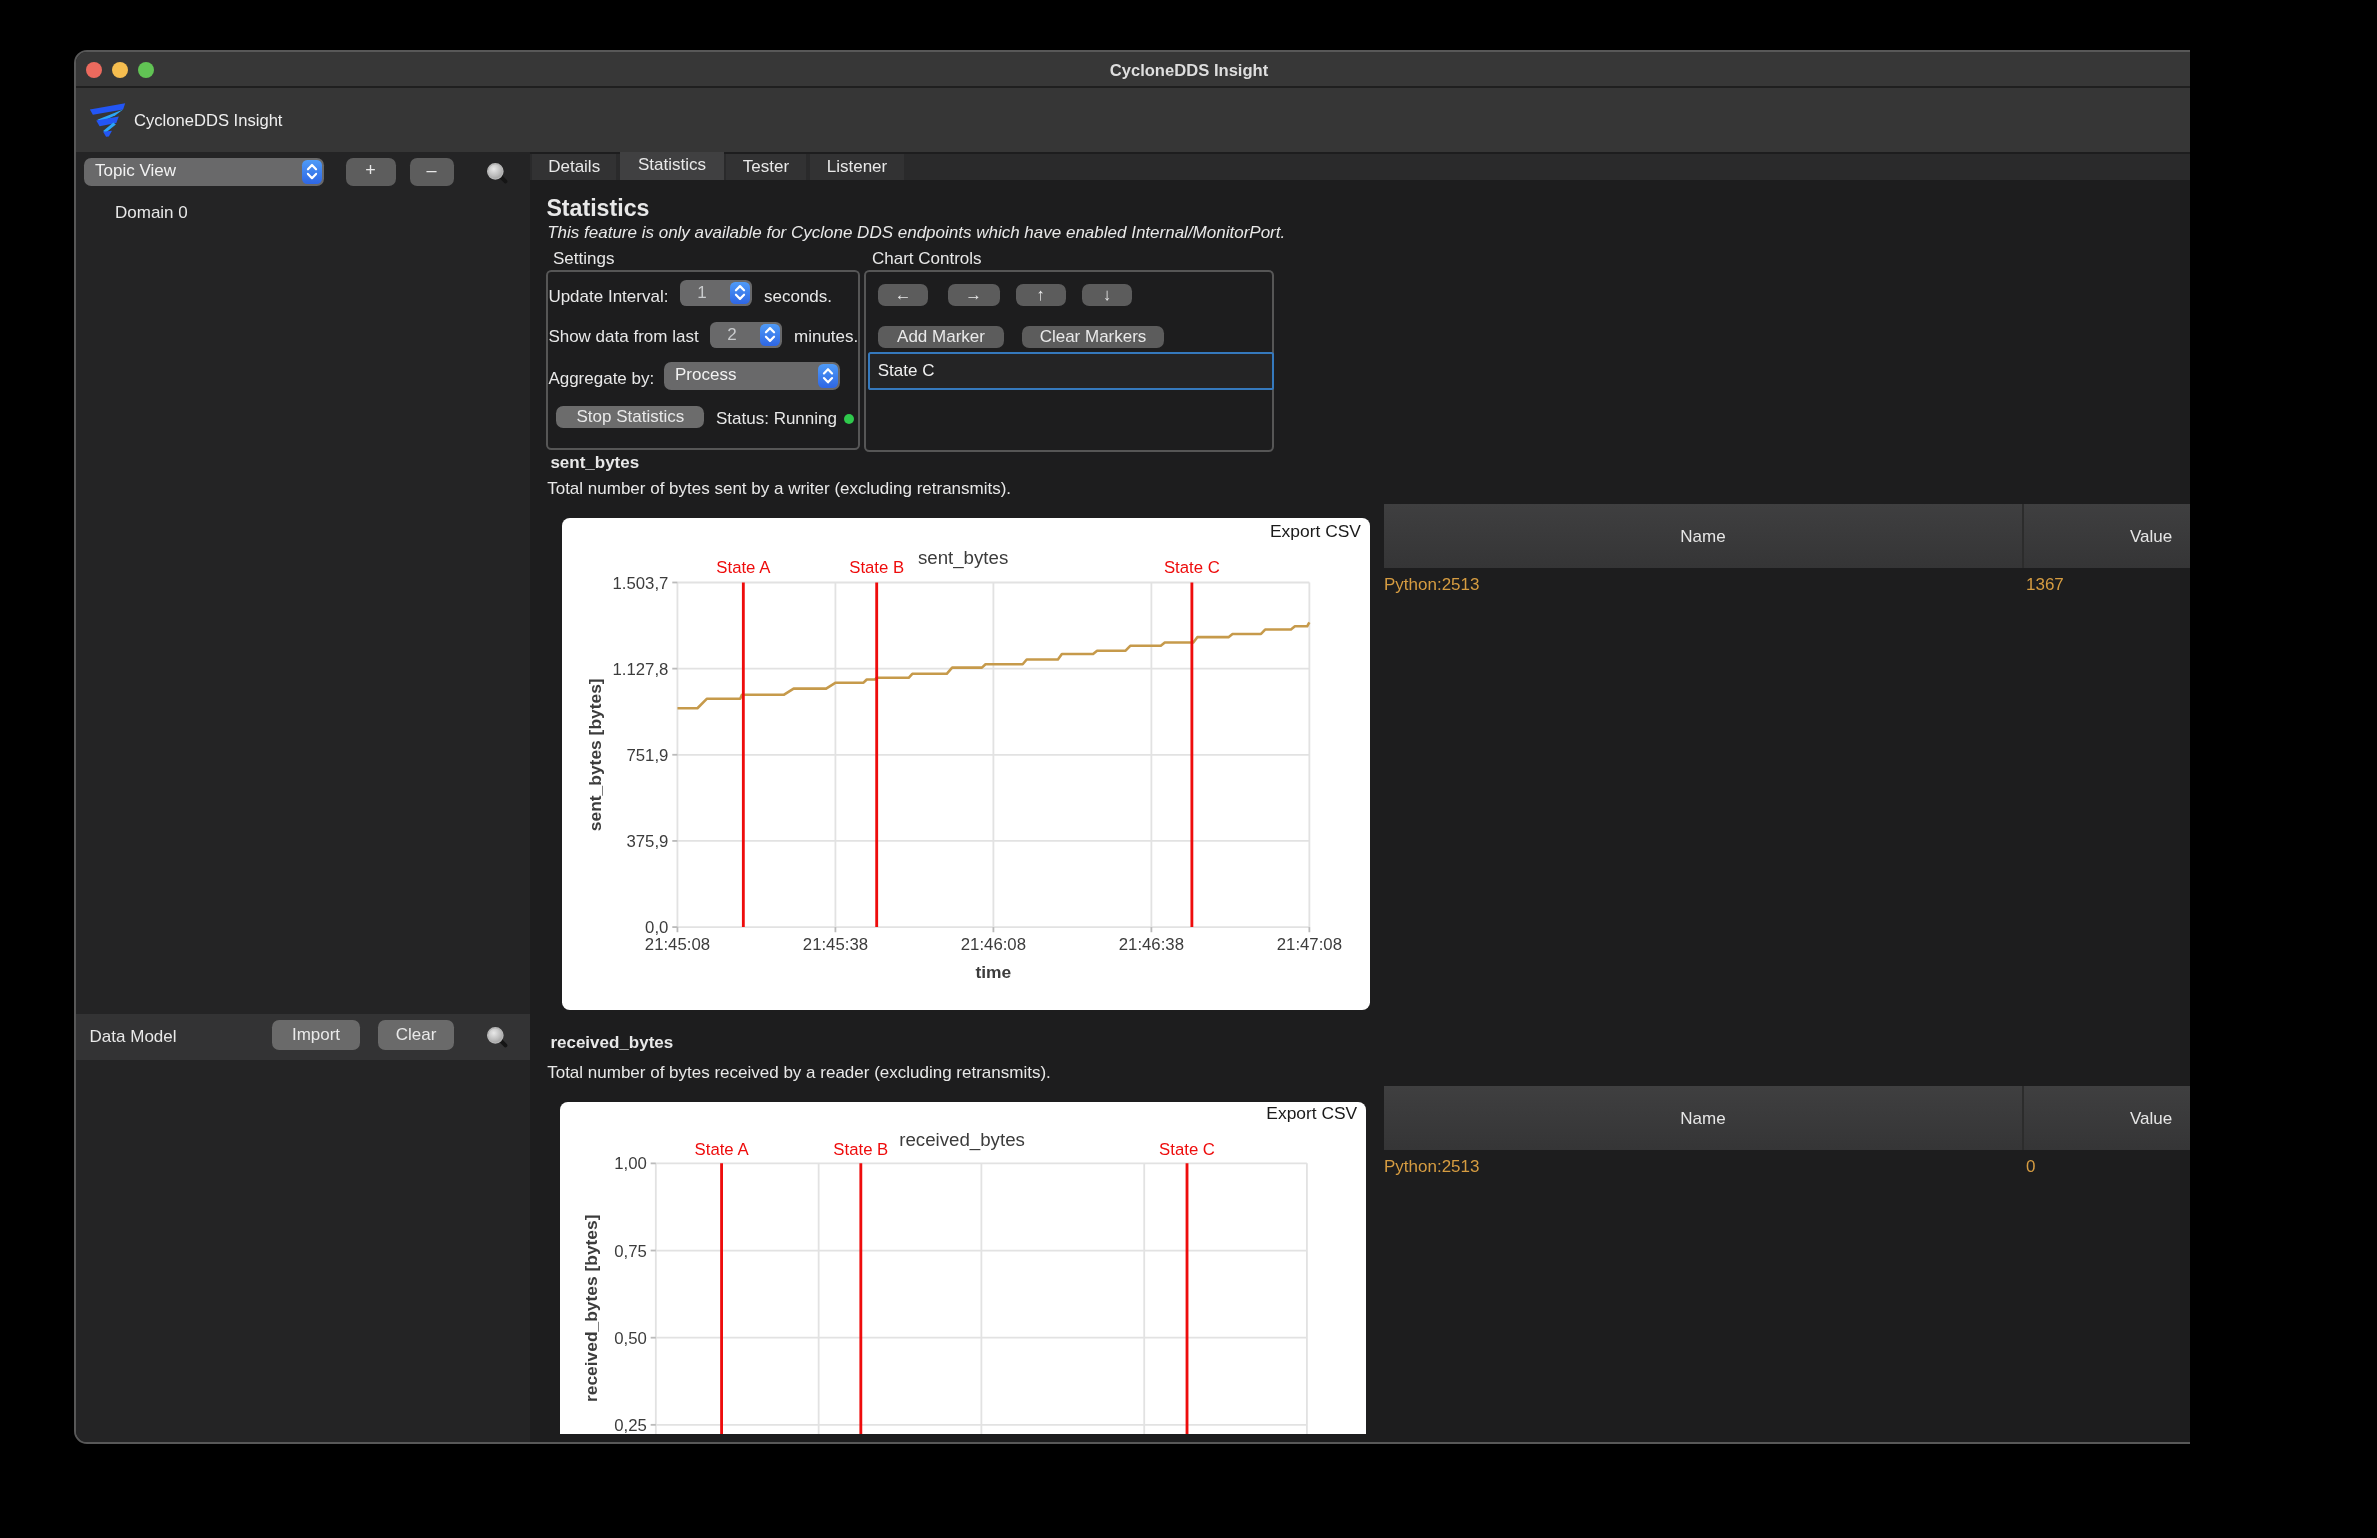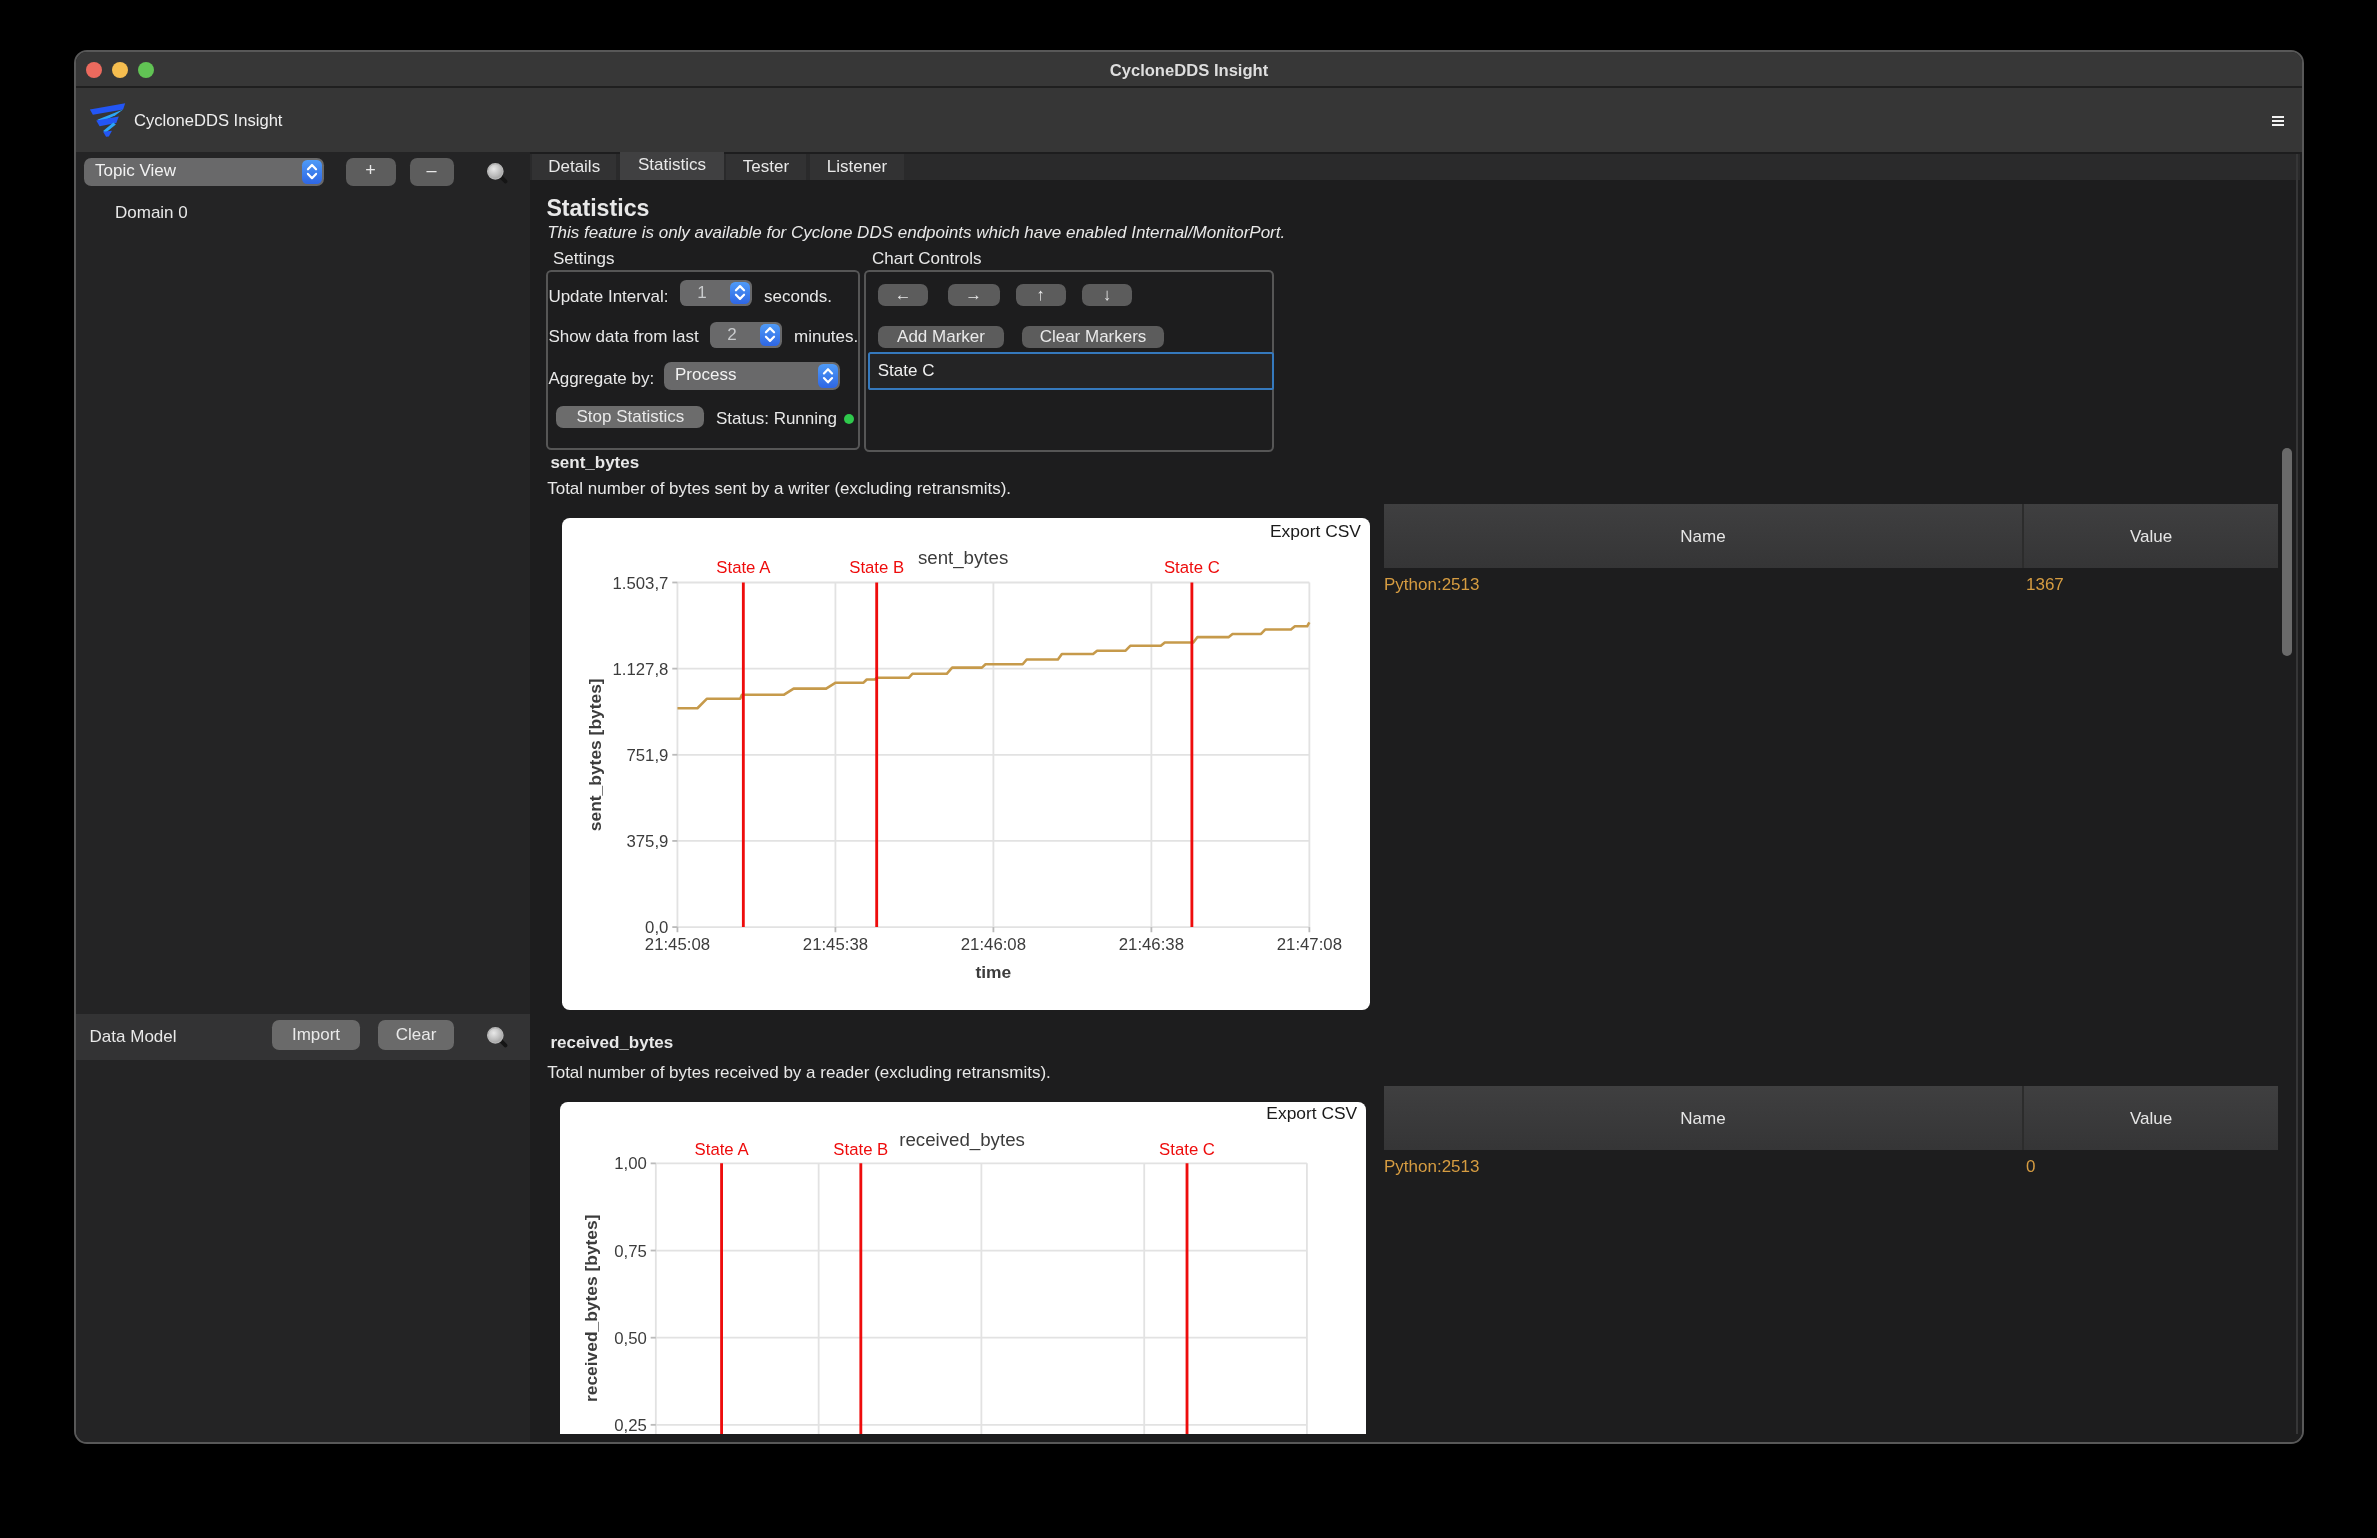--- a/index.html
+++ b/index.html
@@ -1,16 +1,16 @@
 <!DOCTYPE html>
 <html style="font-size:10.3px"><head>
 <meta charset="utf-8">
 <style>
   html,body{margin:0;padding:0;background:#000;}
-  #stage{position:relative;width:2377px;height:1539px;background:#000;overflow:hidden;}
+  #stage{position:relative;width:2190px;height:1539px;background:#000;overflow:hidden;}
   #page{position:absolute;left:0;top:0;width:1189px;height:769px;background:#000;
         transform:scale(2);transform-origin:0 0;
         font-family:"Liberation Sans",sans-serif;font-size:8.5px;color:#e8e8e8;}
   .abs{position:absolute;}
   #win{position:absolute;left:37px;top:25px;width:1115px;height:697px;
        background:#1d1d1e;border:0.6px solid #585858;border-radius:6.5px;overflow:hidden;
        box-sizing:border-box;}
   
   #titlebar{position:absolute;left:0;top:0;width:100%;height:18px;background:#373737;
             border-bottom:0.6px solid #1f1f1f;box-sizing:border-box;}

